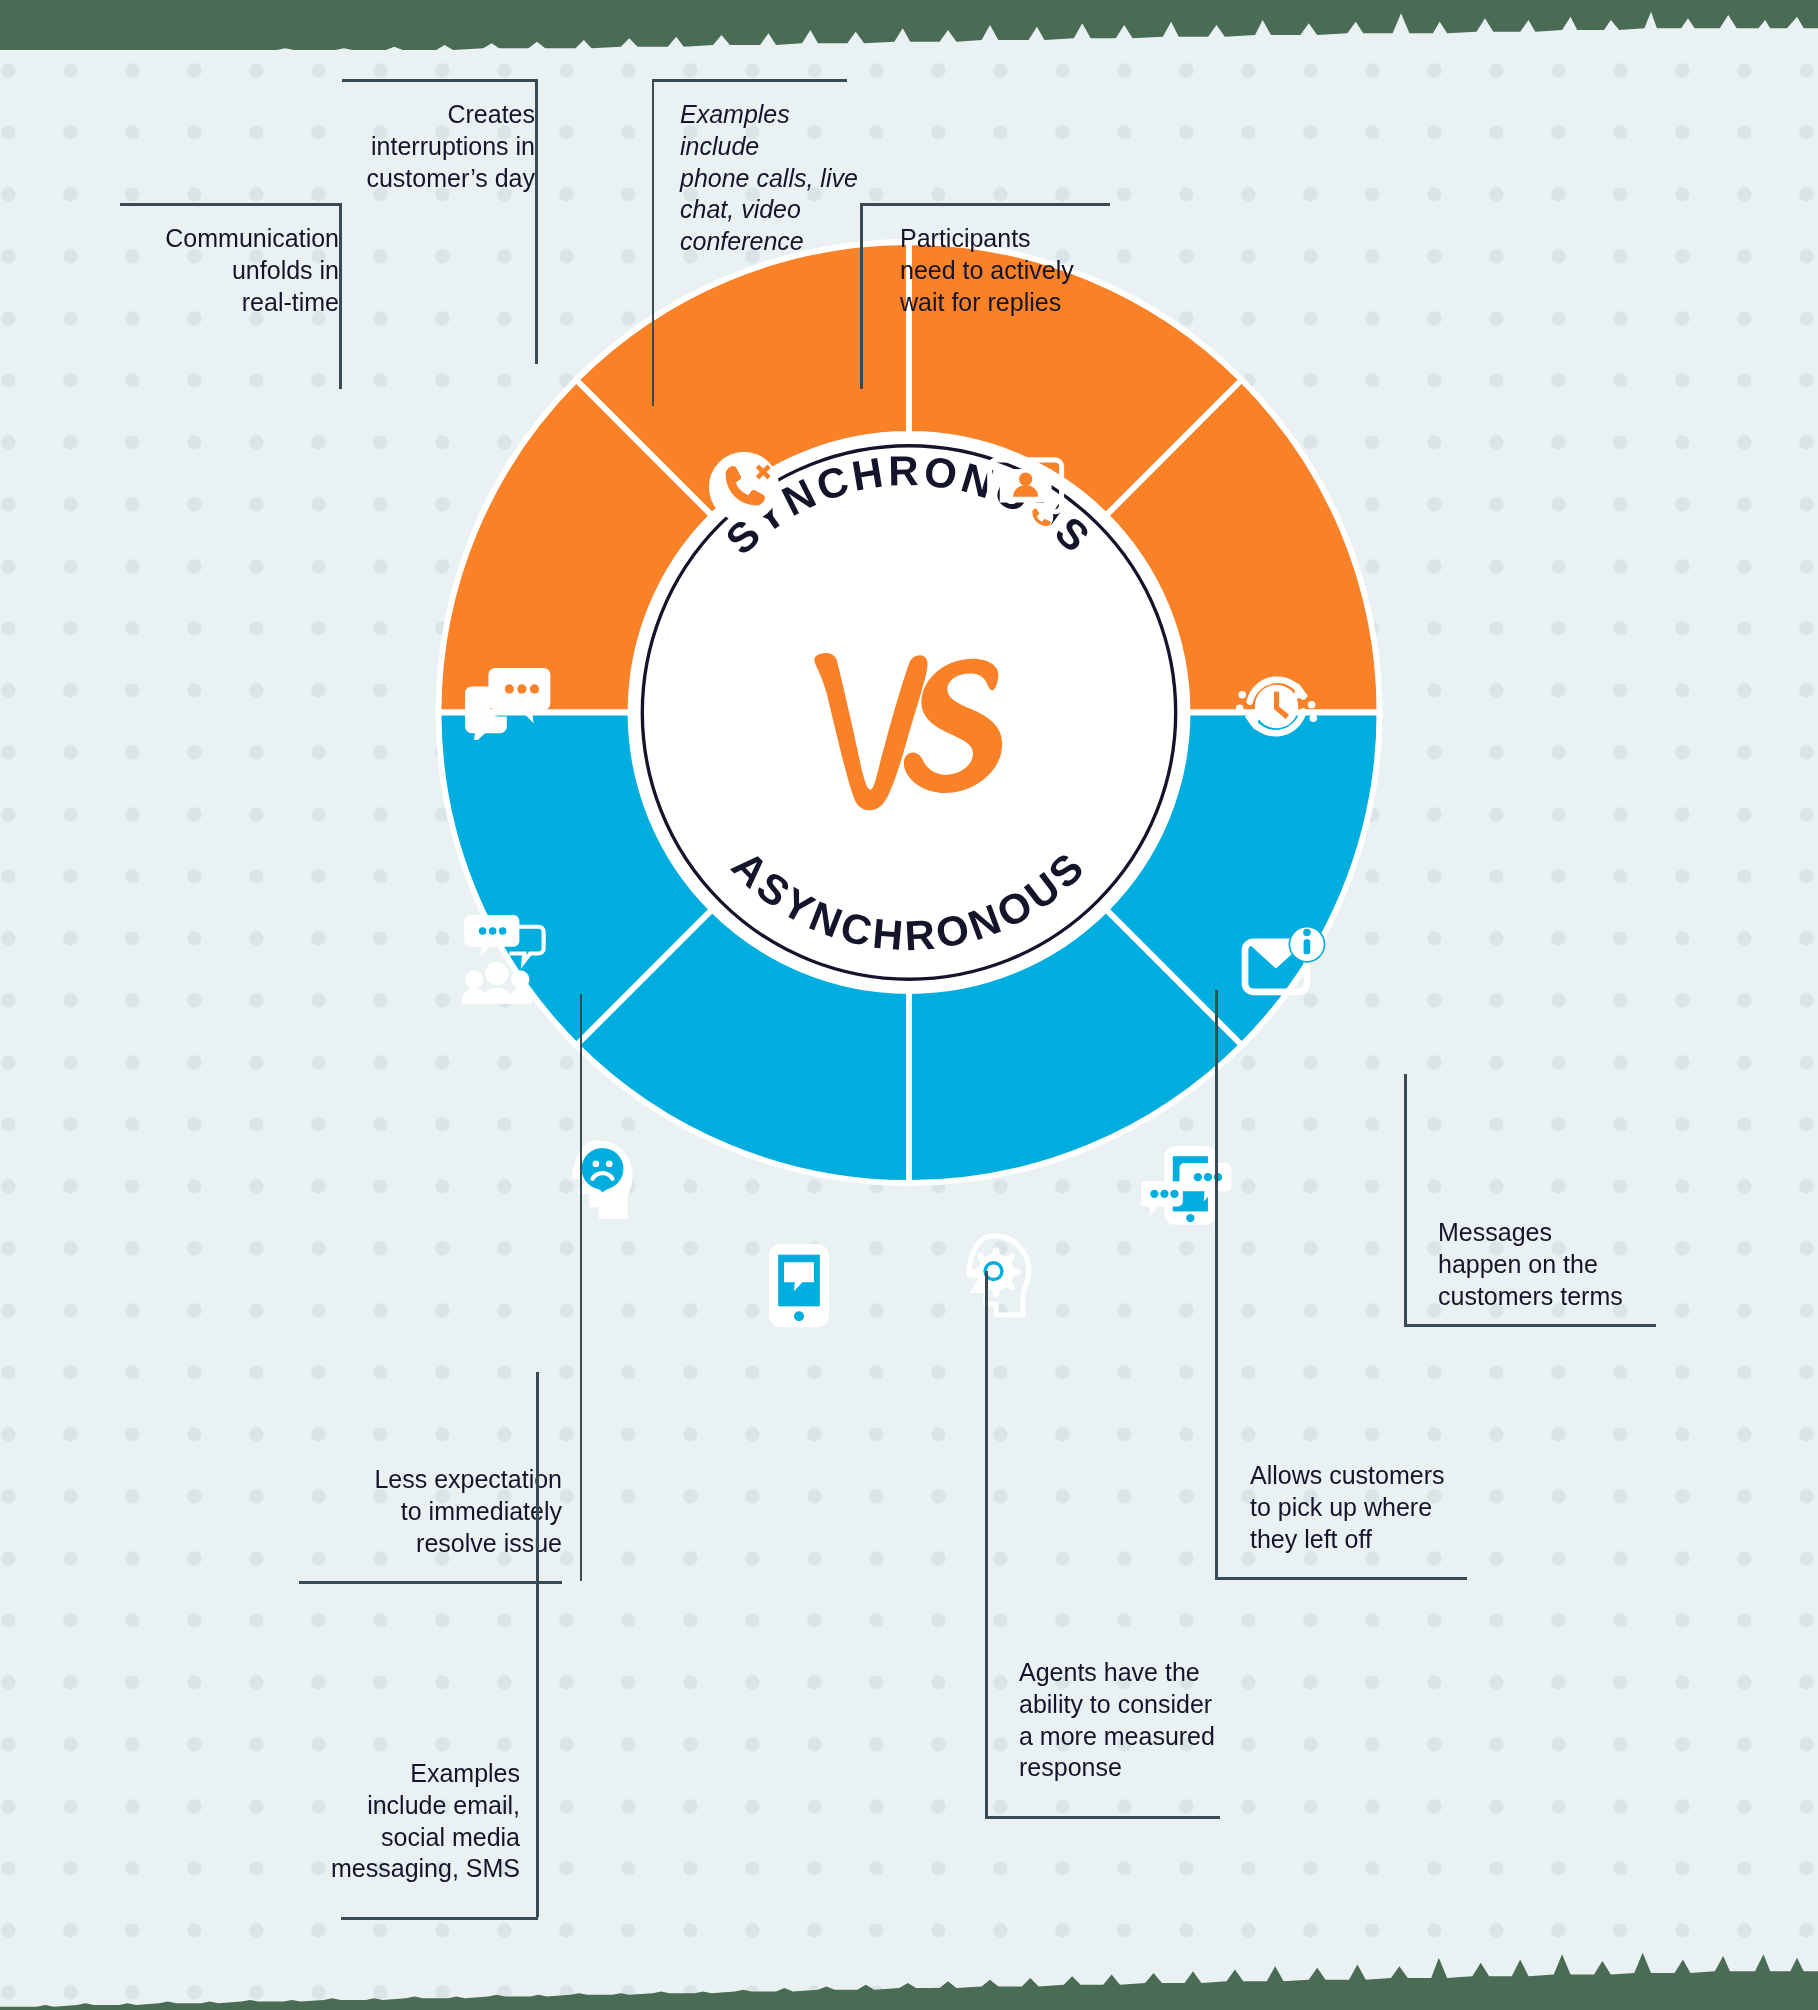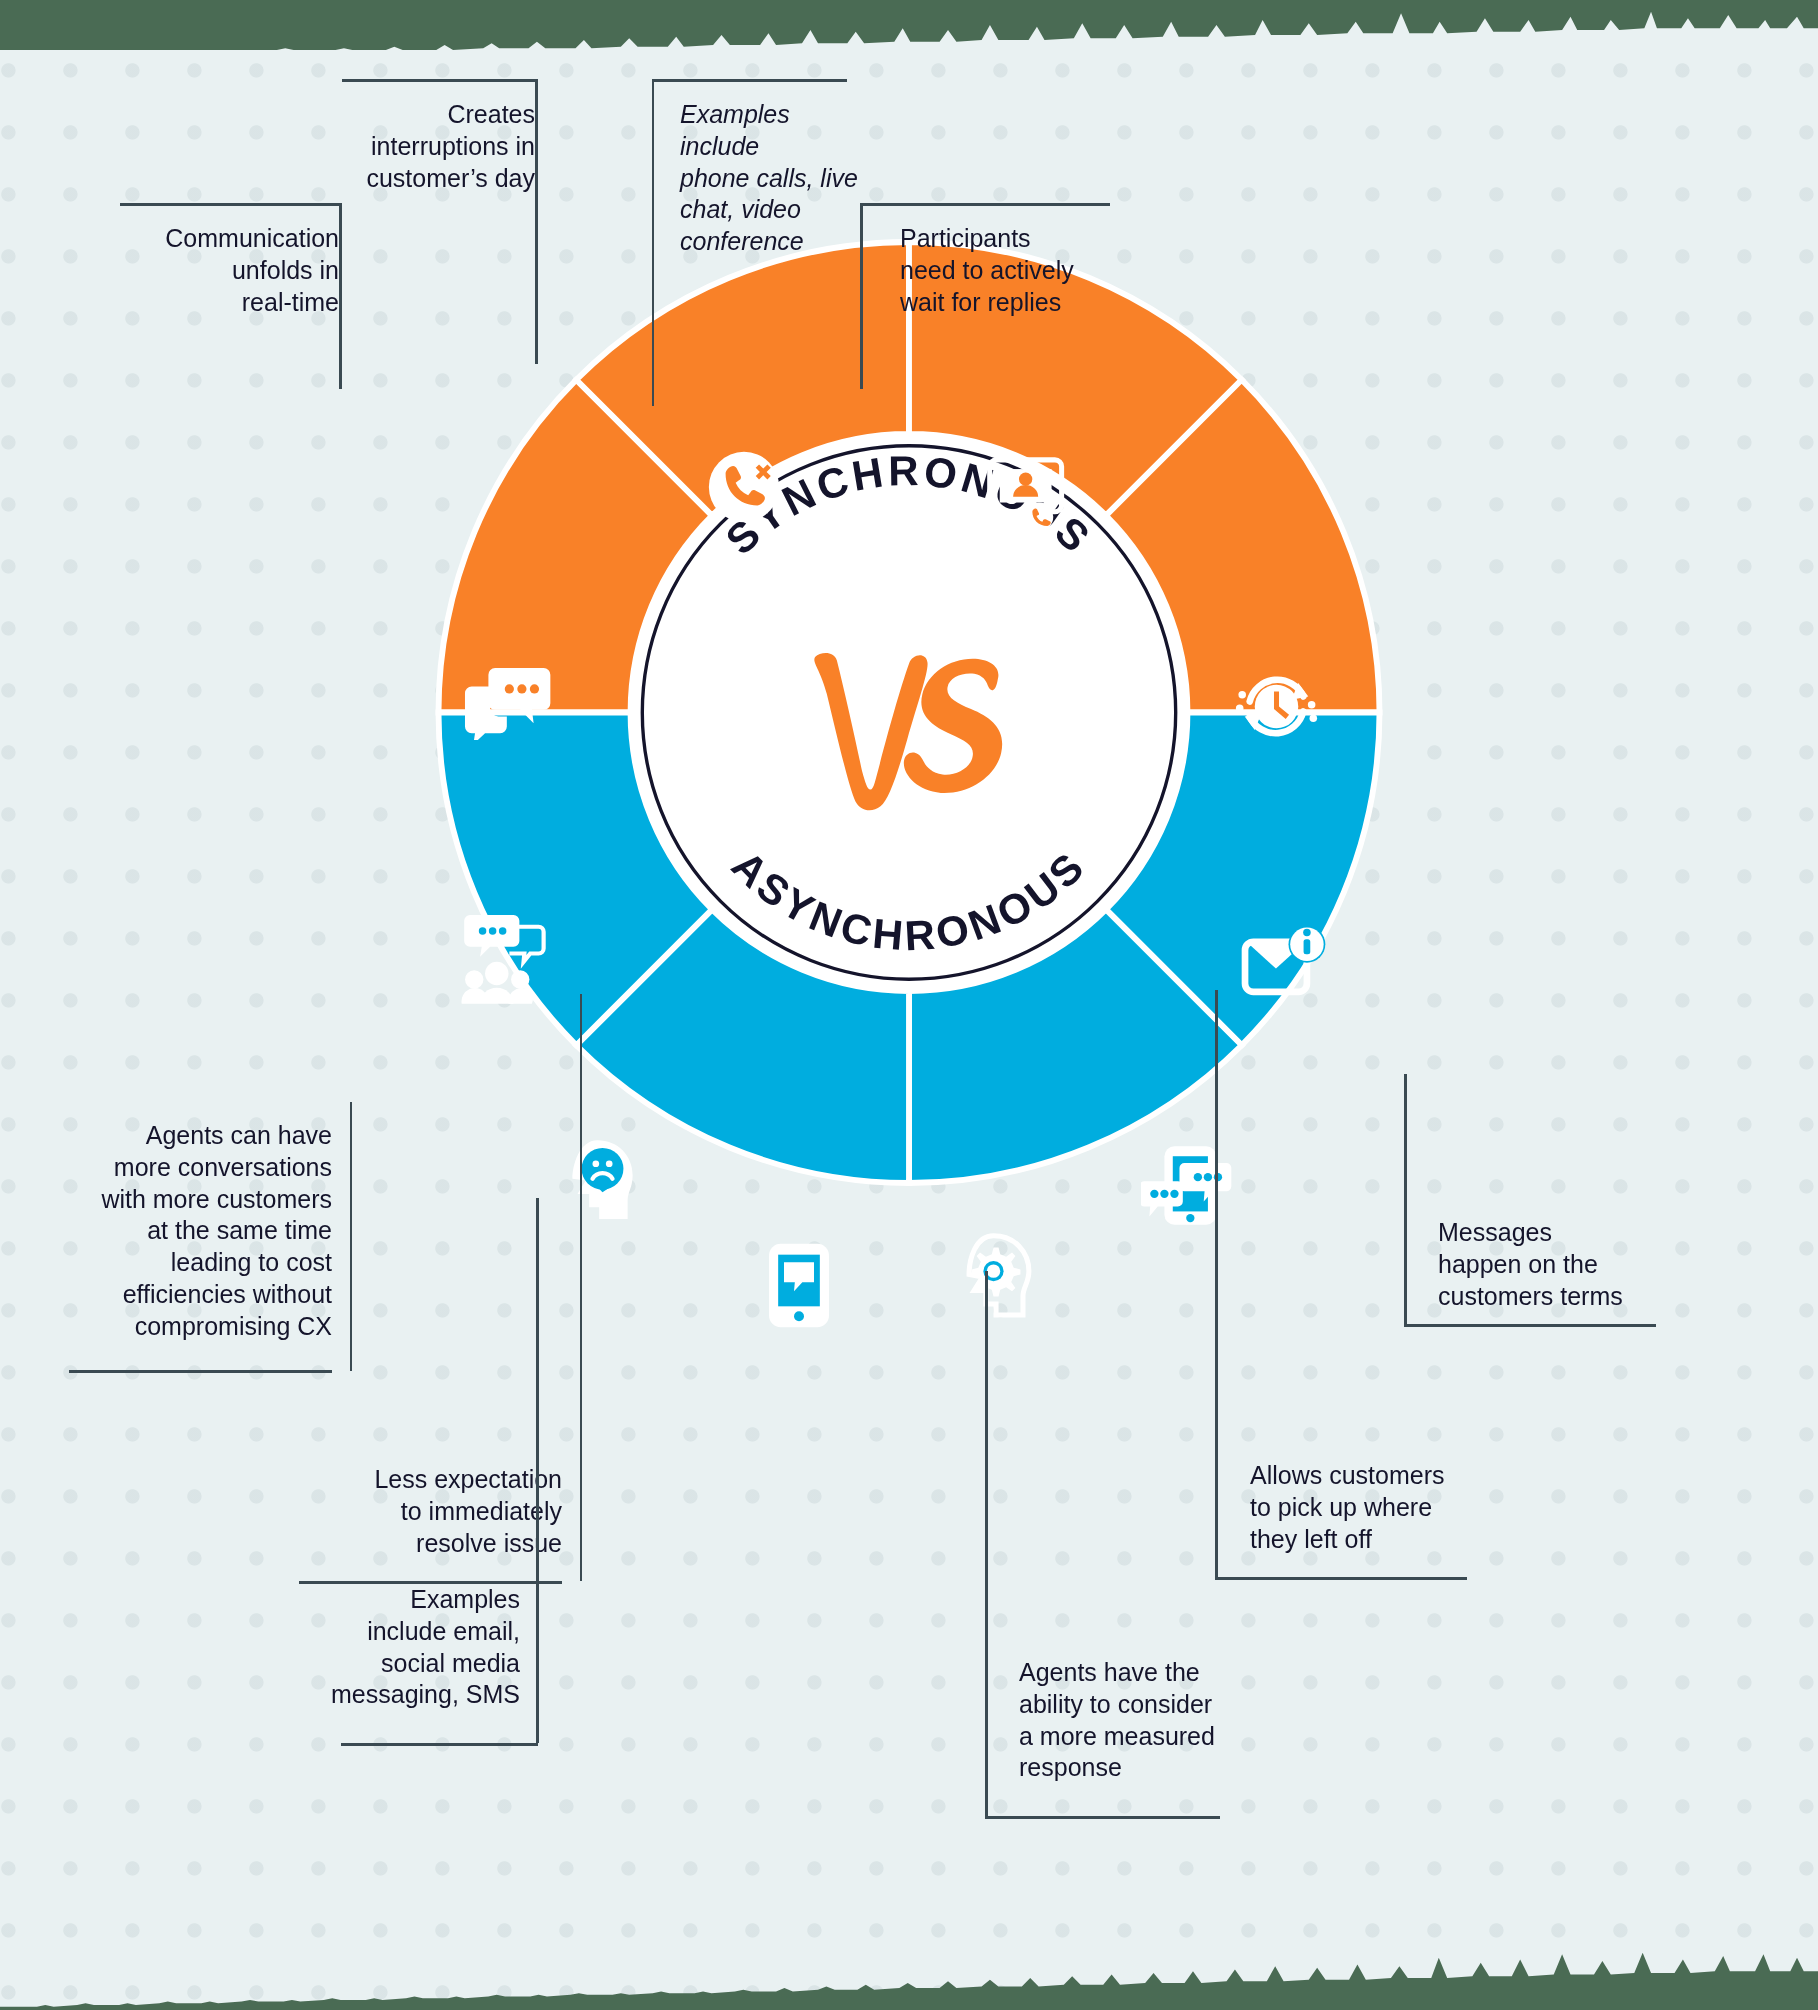--- a/index.html
+++ b/index.html
@@ -333,31 +333,20 @@
   </div>
 
   <div class="callout right" style="left:900px; top:223px; width:210px;">
     <div class="rule-h" style="left:-40px; top:-20px; width:250px;"></div>
     <div class="rule-v" style="left:-40px; top:-20px; height:186px;"></div>
     <span class="txt">Participants
 need to actively
 wait for replies</span>
   </div>
 
-  <div class="callout left" style="left:84px; top:1120px; width:248px;">
-    <div class="rule-v" style="right:-20px; top:-18.5px; height:269px;"></div>
-    <div class="rule-h" style="left:-15px; top:250px; width:263px;"></div>
-    <span class="txt">Agents can have
-more conversations
-with more customers
-at the same time
-leading to cost
-efficiencies without
-compromising CX</span>
-  </div>
 
   <div class="callout right" style="left:1438px; top:1217px; width:218px;">
     <div class="rule-v" style="left:-34px; top:-143px; height:250px;"></div>
     <div class="rule-h" style="left:-34px; top:107px; width:252px;"></div>
     <span class="txt">Messages
 happen on the
 customers terms</span>
   </div>
 
   <div class="callout left" style="left:302px; top:1464px; width:260px;">
@@ -369,21 +358,21 @@
   </div>
 
   <div class="callout right" style="left:1250px; top:1460px; width:252px;">
     <div class="rule-v" style="left:-35px; top:-470px; height:587px;"></div>
     <div class="rule-h" style="left:-35px; top:117px; width:252px;"></div>
     <span class="txt">Allows customers
 to pick up where
 they left off</span>
   </div>
 
-  <div class="callout left" style="left:331px; top:1584px; width:189px;">
+  <div class="callout left" style="left:331px; top:1758px; width:189px;">
     <div class="rule-v" style="right:-18.5px; top:-386px; height:545px;"></div>
     <div class="rule-h" style="left:10px; top:159px; width:197px;"></div>
     <span class="txt">Examples
 include email,
 social media
 messaging, SMS</span>
   </div>
 
   <div class="callout right" style="left:1019px; top:1657px; width:231px;">
     <div class="rule-v" style="left:-34px; top:-386px; height:545px;"></div>

